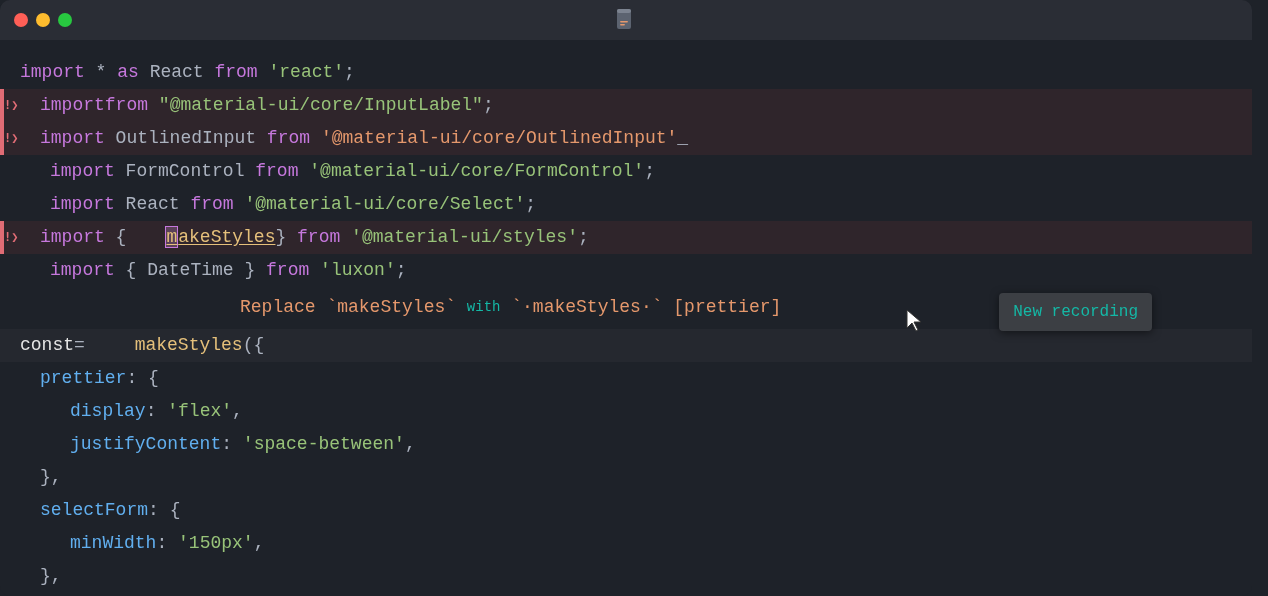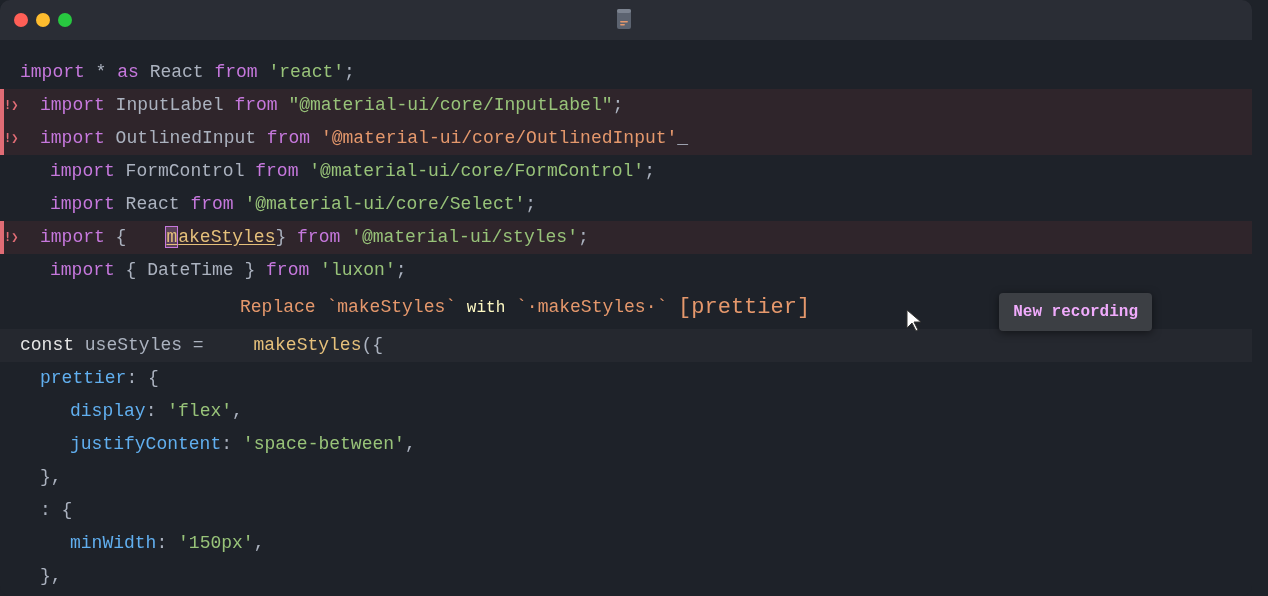--- a/index.html
+++ b/index.html
@@ -111,28 +111,27 @@
 
     .cursor-line {
       background: rgba(255,255,255,0.03);
     }
 
     .tooltip-popup {
       position: absolute;
       right: 50px;
       top: 0px;
       background: #3c3f44;
-      color: #f0abfc;
+      color: #14b8a6;
       padding: 6px 14px;
       border-radius: 4px;
       font-size: 16px;
       white-space: nowrap;
       z-index: 10;
       box-shadow: 0 2px 8px rgba(0,0,0,0.5);
-      font-weight: bold;
     }
 
     .underline-highlight {
       text-decoration: underline;
       text-decoration-color: #e5c07b;
       text-underline-offset: 2px;
     }
 
     .inline-highlight {
       background: rgba(197, 134, 192, 0.3);
@@ -177,21 +176,21 @@
 
     <div class="line">
       <span class="kw-import">import</span><span class="punctuation"> * </span><span class="kw-as">as</span><span class="identifier-white"> React </span><span class="kw-from">from</span><span class="punctuation"> </span><span class="string-green">'react'</span><span class="punctuation">;</span>
     </div>
 
     <div class="line error-line">
       <div class="error-marker">
         <span class="error-badge">!❯</span>
       </div>
       <span style="margin-left:20px;"></span>
-      <span class="kw-import">import</span><span class="identifier-white"> InputLabel </span><span class="kw-from">from</span><span class="punctuation"> </span><span class="string-green">"@material-ui/core/InputLabel"</span><span class="punctuation">;</span>
+      <span class="kw-import">import</span><span class="kw-from">from</span><span class="punctuation"> </span><span class="string-green">"@material-ui/core/InputLabel"</span><span class="punctuation">;</span>
     </div>
 
     <div class="line error-line">
       <div class="error-marker">
         <span class="error-badge">!❯</span>
       </div>
       <span style="margin-left:20px;"></span>
       <span class="kw-import">import</span><span class="identifier-white"> OutlinedInput </span><span class="kw-from">from</span><span class="punctuation"> </span><span class="string-orange">'@material-ui/core/OutlinedInput'</span><span class="identifier-white">_</span>
     </div>
 
@@ -214,32 +213,32 @@
     </div>
 
     <div class="line">
       <span style="margin-left:30px;"></span>
       <span class="kw-import">import</span><span class="punctuation"> { DateTime } </span><span class="kw-from">from</span><span class="punctuation"> </span><span class="string-green">'luxon'</span><span class="punctuation">;</span>
     </div>
 
     <div class="line suggestion-line" style="position:relative;text-align:right;">
       <span style="margin-left:220px;"></span>
       <span class="suggestion-text">Replace `makeStyles` </span>
-      <span style="color:#fef9c3;font-size:16px;">with</span>
+      <span style="color:#14b8a6;font-size:14px;">with</span>
       <span class="suggestion-text"> `·makeStyles·` </span>
-      <span style="color:#e5986c;font-size:22px;">[prettier]</span>
+      <span style="color:#e5986c;font-size:18px;">[prettier]</span>
 
       
       <div class="tooltip-popup" style="right:100px; top:6px;">
         <span>New recording</span>
       </div>
     </div>
 
     <div class="line cursor-line">
-      <span class="kw-const">const</span><span class="identifier-white"> useStyles </span><span class="operator">= </span><span class="identifier-yellow">makeStyles</span><span class="punctuation">({</span>
+      <span class="kw-const">const</span><span class="operator">= </span><span class="identifier-yellow">makeStyles</span><span class="punctuation">({</span>
     </div>
 
     <div class="line">
       <span style="margin-left:20px;"></span>
       <span class="identifier-blue">prettier</span><span class="punctuation">: {</span>
     </div>
 
     <div class="line">
       <span style="margin-left:50px;"></span>
       <span class="identifier-blue">display</span><span class="punctuation">: </span><span class="string-green">'flex'</span><span class="punctuation">,</span>
@@ -250,21 +249,21 @@
       <span class="identifier-blue">justifyContent</span><span class="punctuation">: </span><span class="string-green">'space-between'</span><span class="punctuation">,</span>
     </div>
 
     <div class="line">
       <span style="margin-left:20px;"></span>
       <span class="punctuation">},</span>
     </div>
 
     <div class="line">
       <span style="margin-left:20px;"></span>
-      <span class="punctuation">: {</span>
+      <span class="identifier-blue">selectForm</span><span class="punctuation">: {</span>
     </div>
 
     <div class="line">
       <span style="margin-left:50px;"></span>
       <span class="identifier-blue">minWidth</span><span class="punctuation">: </span><span class="string-green">'150px'</span><span class="punctuation">,</span>
     </div>
 
     <div class="line">
       <span style="margin-left:20px;"></span>
       <span class="punctuation">},</span>

